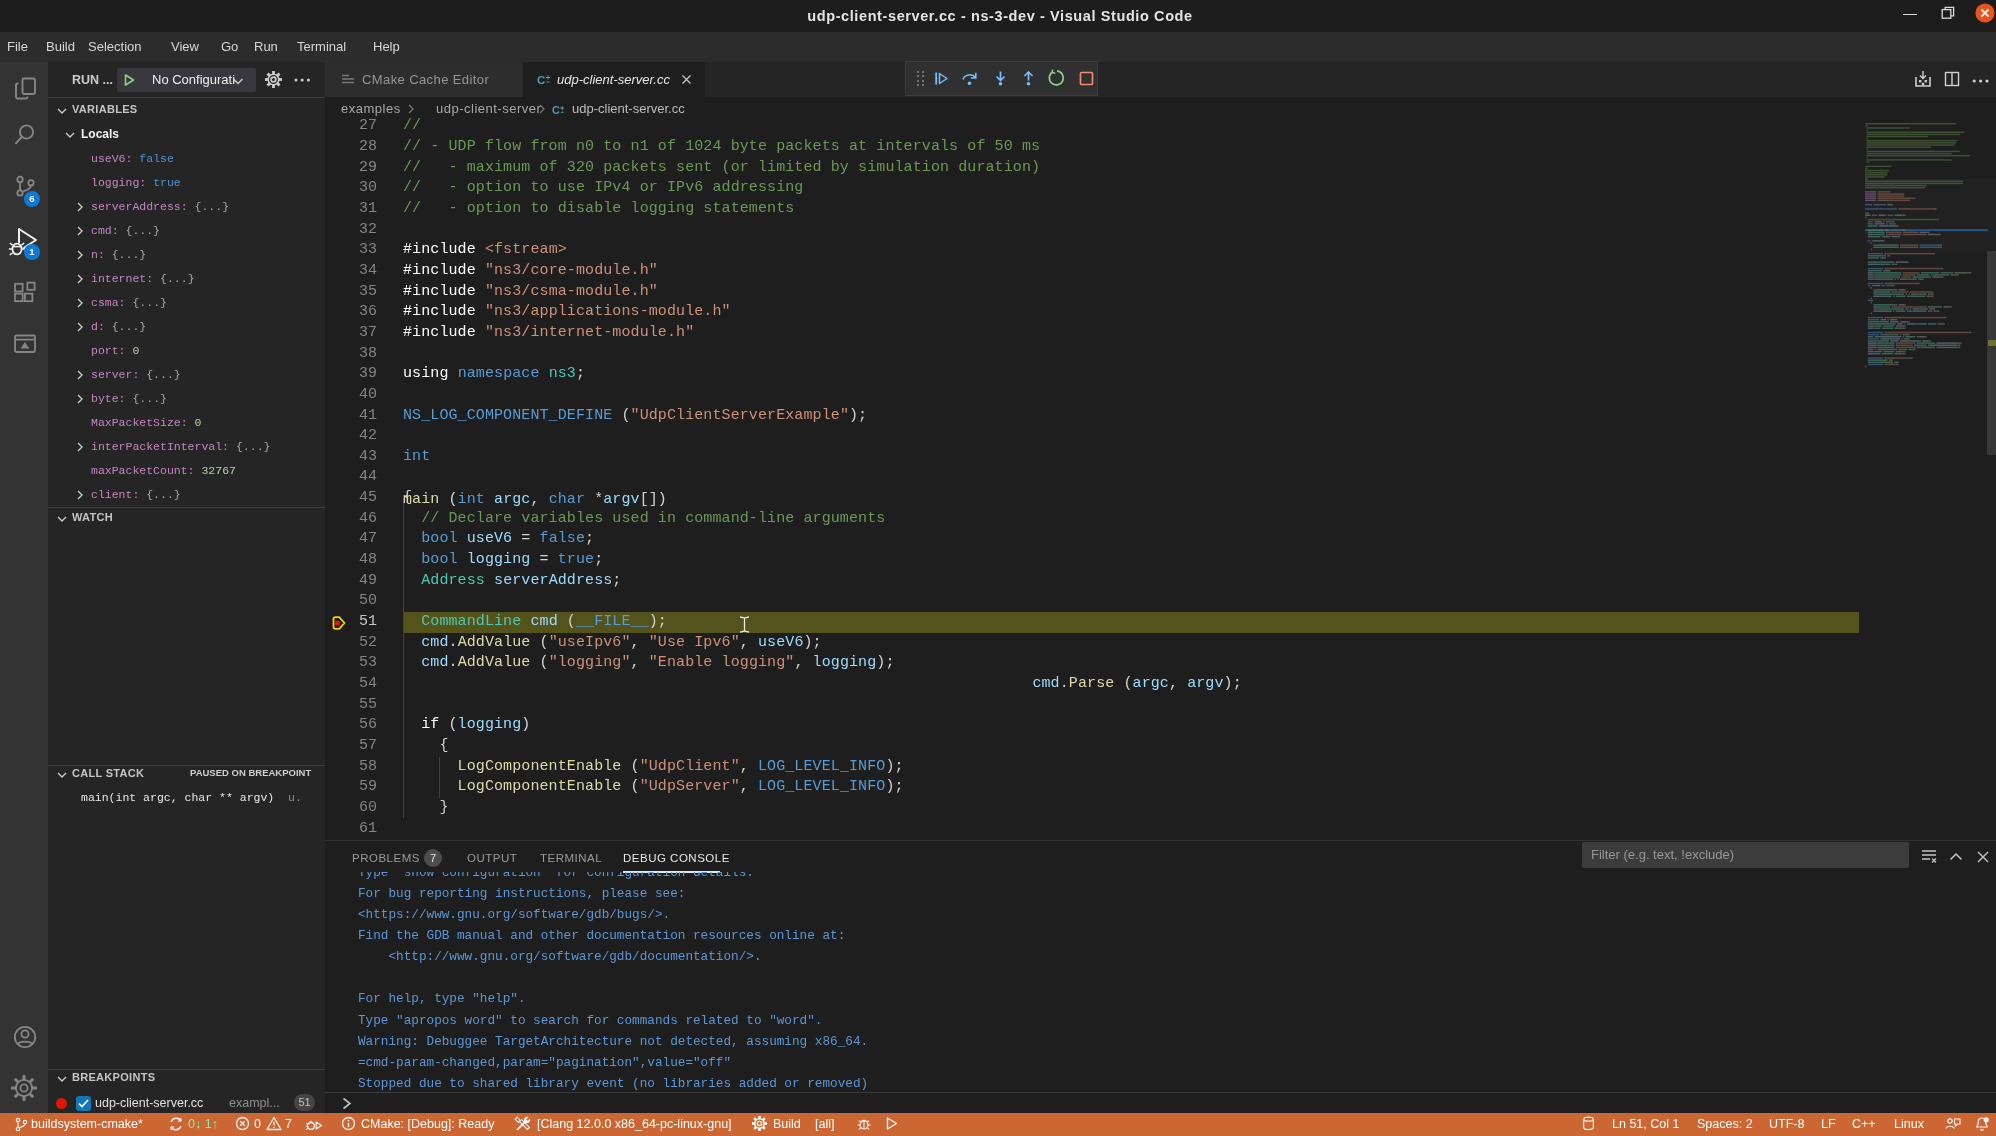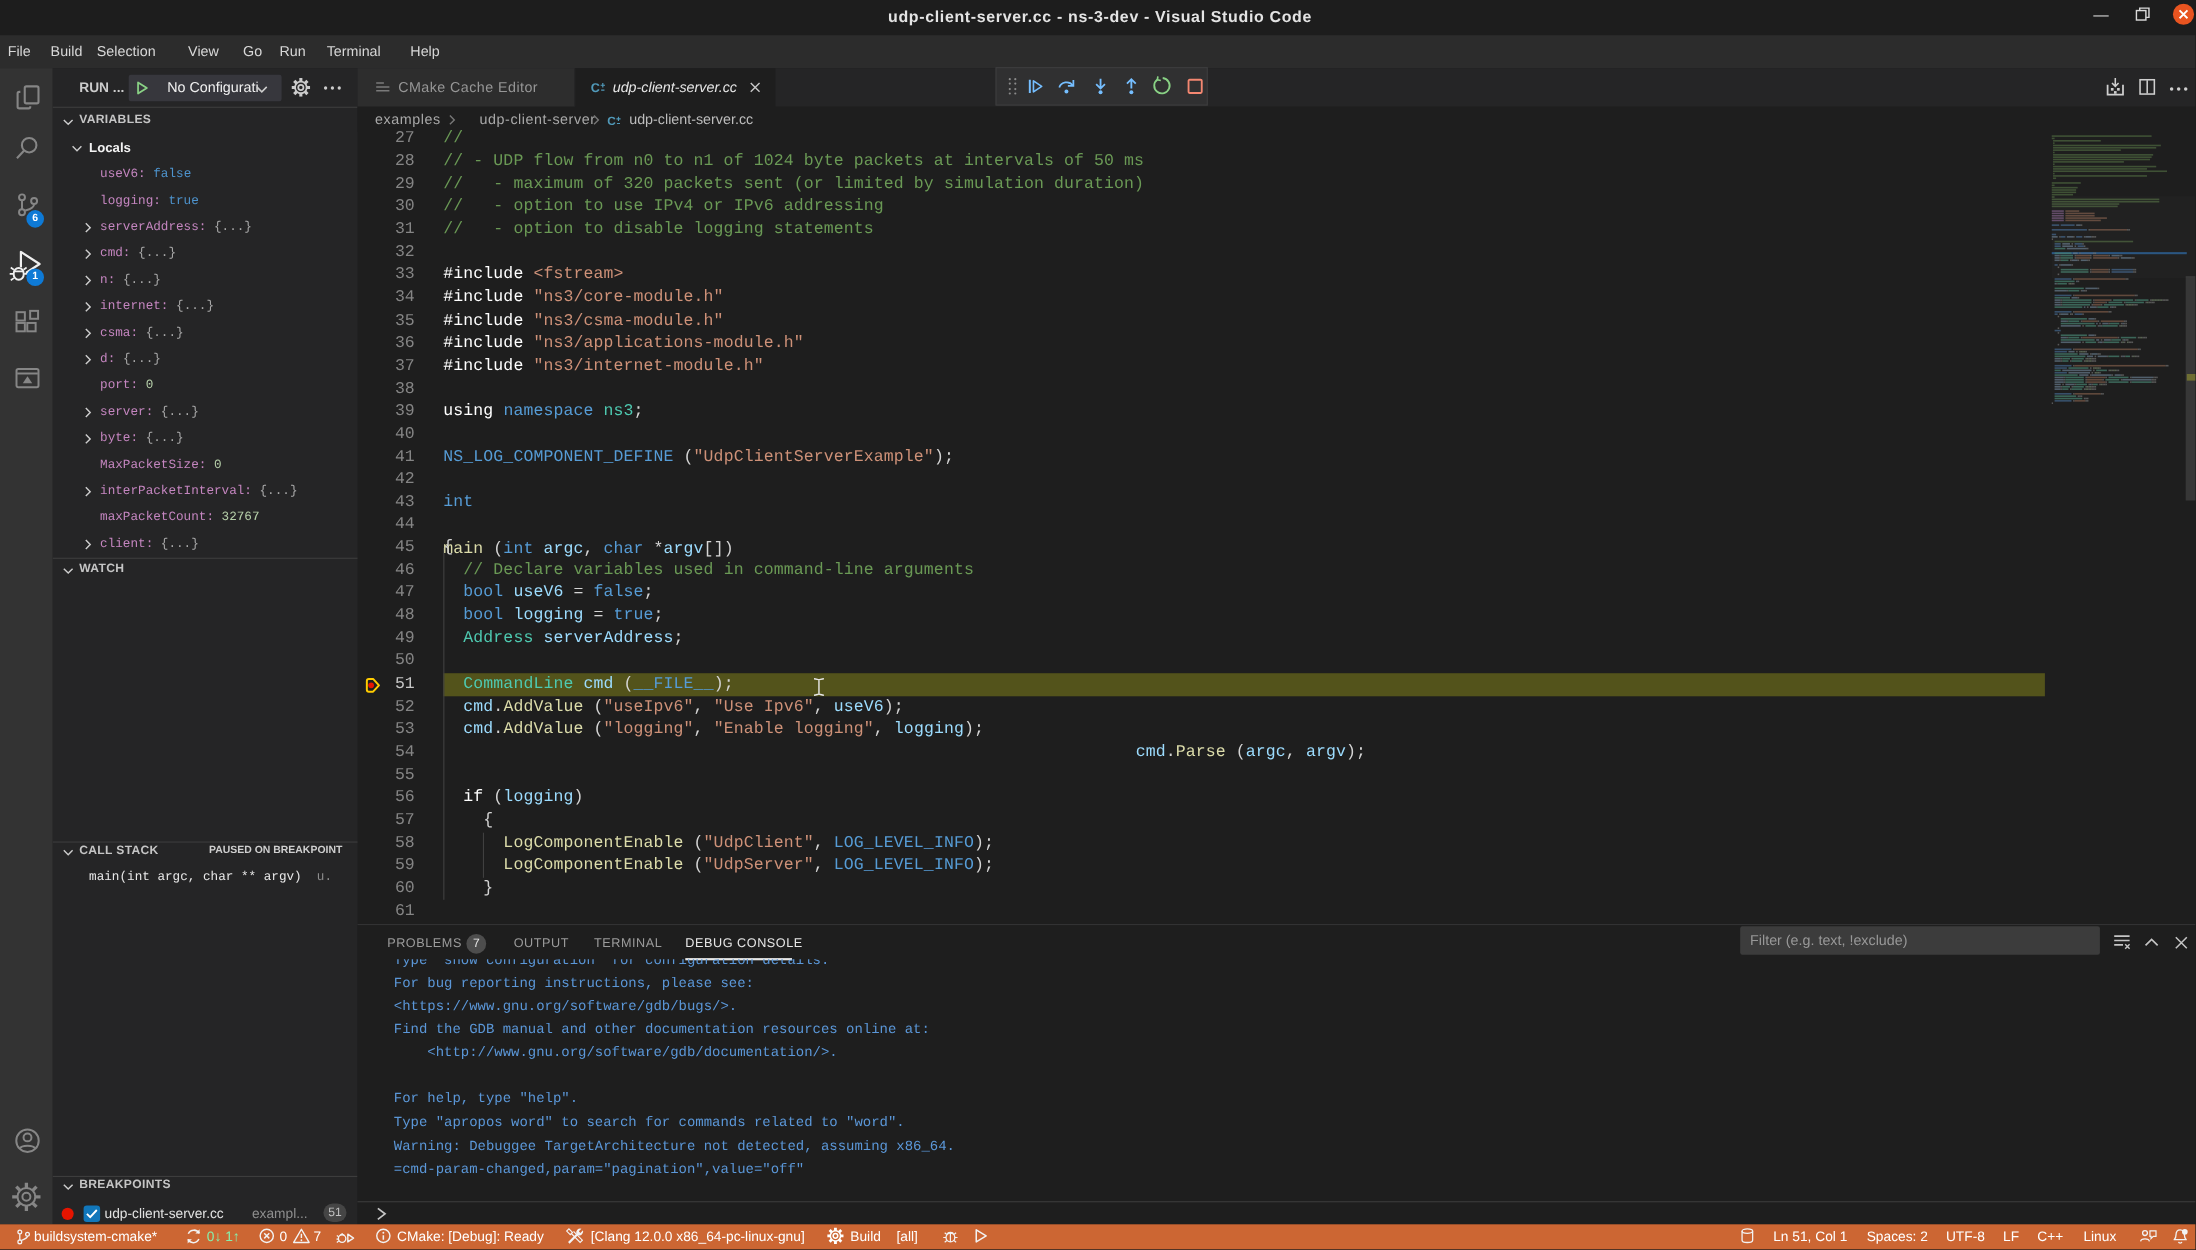--- a/index.html
+++ b/index.html
@@ -365,20 +365,21 @@
     <div class="cons" style="left:33px;top:-10.2px;">Type "show configuration" for configuration details.</div>
     <div class="cons" style="left:33px;top:10.9px;">For bug reporting instructions, please see:</div>
     <div class="cons" style="left:33px;top:32.0px;">&lt;https://www.gnu.org/software/gdb/bugs/&gt;.</div>
     <div class="cons" style="left:33px;top:53.1px;">Find the GDB manual and other documentation resources online at:</div>
     <div class="cons" style="left:33px;top:74.2px;">    &lt;http://www.gnu.org/software/gdb/documentation/&gt;.</div>
     <div class="cons" style="left:33px;top:95.3px;"></div>
     <div class="cons" style="left:33px;top:116.4px;">For help, type "help".</div>
     <div class="cons" style="left:33px;top:137.5px;">Type "apropos word" to search for commands related to "word".</div>
     <div class="cons" style="left:33px;top:158.6px;">Warning: Debuggee TargetArchitecture not detected, assuming x86_64.</div>
     <div class="cons" style="left:33px;top:179.7px;">=cmd-param-changed,param="pagination",value="off"</div>
+    <div class="cons" style="left:33px;top:200.8px;">Stopped due to shared library event (no libraries added or removed)</div>
   </div>
 <div class="" style="left:325px;top:1092px;width:1671px;height:1px;background:#3c3c3c;"></div>
 <svg style="left:340px;top:1097px" width="13" height="13" viewBox="0 0 13 13">
     <path d="M3.5 1.5 L10 6.5 L3.5 11.5" fill="none" stroke="#c5c5c5" stroke-width="1.6"></path>
   </svg>
 <svg style="left:1865px;top:0px" width="131" height="840" viewBox="0 0 131 840">
     <rect x="0" y="229.2" width="123" height="1.9" fill="#28547f"></rect>
     <rect x="0.0" y="123.00" width="91.0" height="1.45" fill="#4c653f" fill-opacity="0.72"></rect>
     <rect x="0.0" y="125.13" width="2.8" height="1.45" fill="#4c653f" fill-opacity="0.72"></rect>
     <rect x="1.4" y="127.26" width="43.4" height="1.45" fill="#4c653f" fill-opacity="0.72"></rect>

